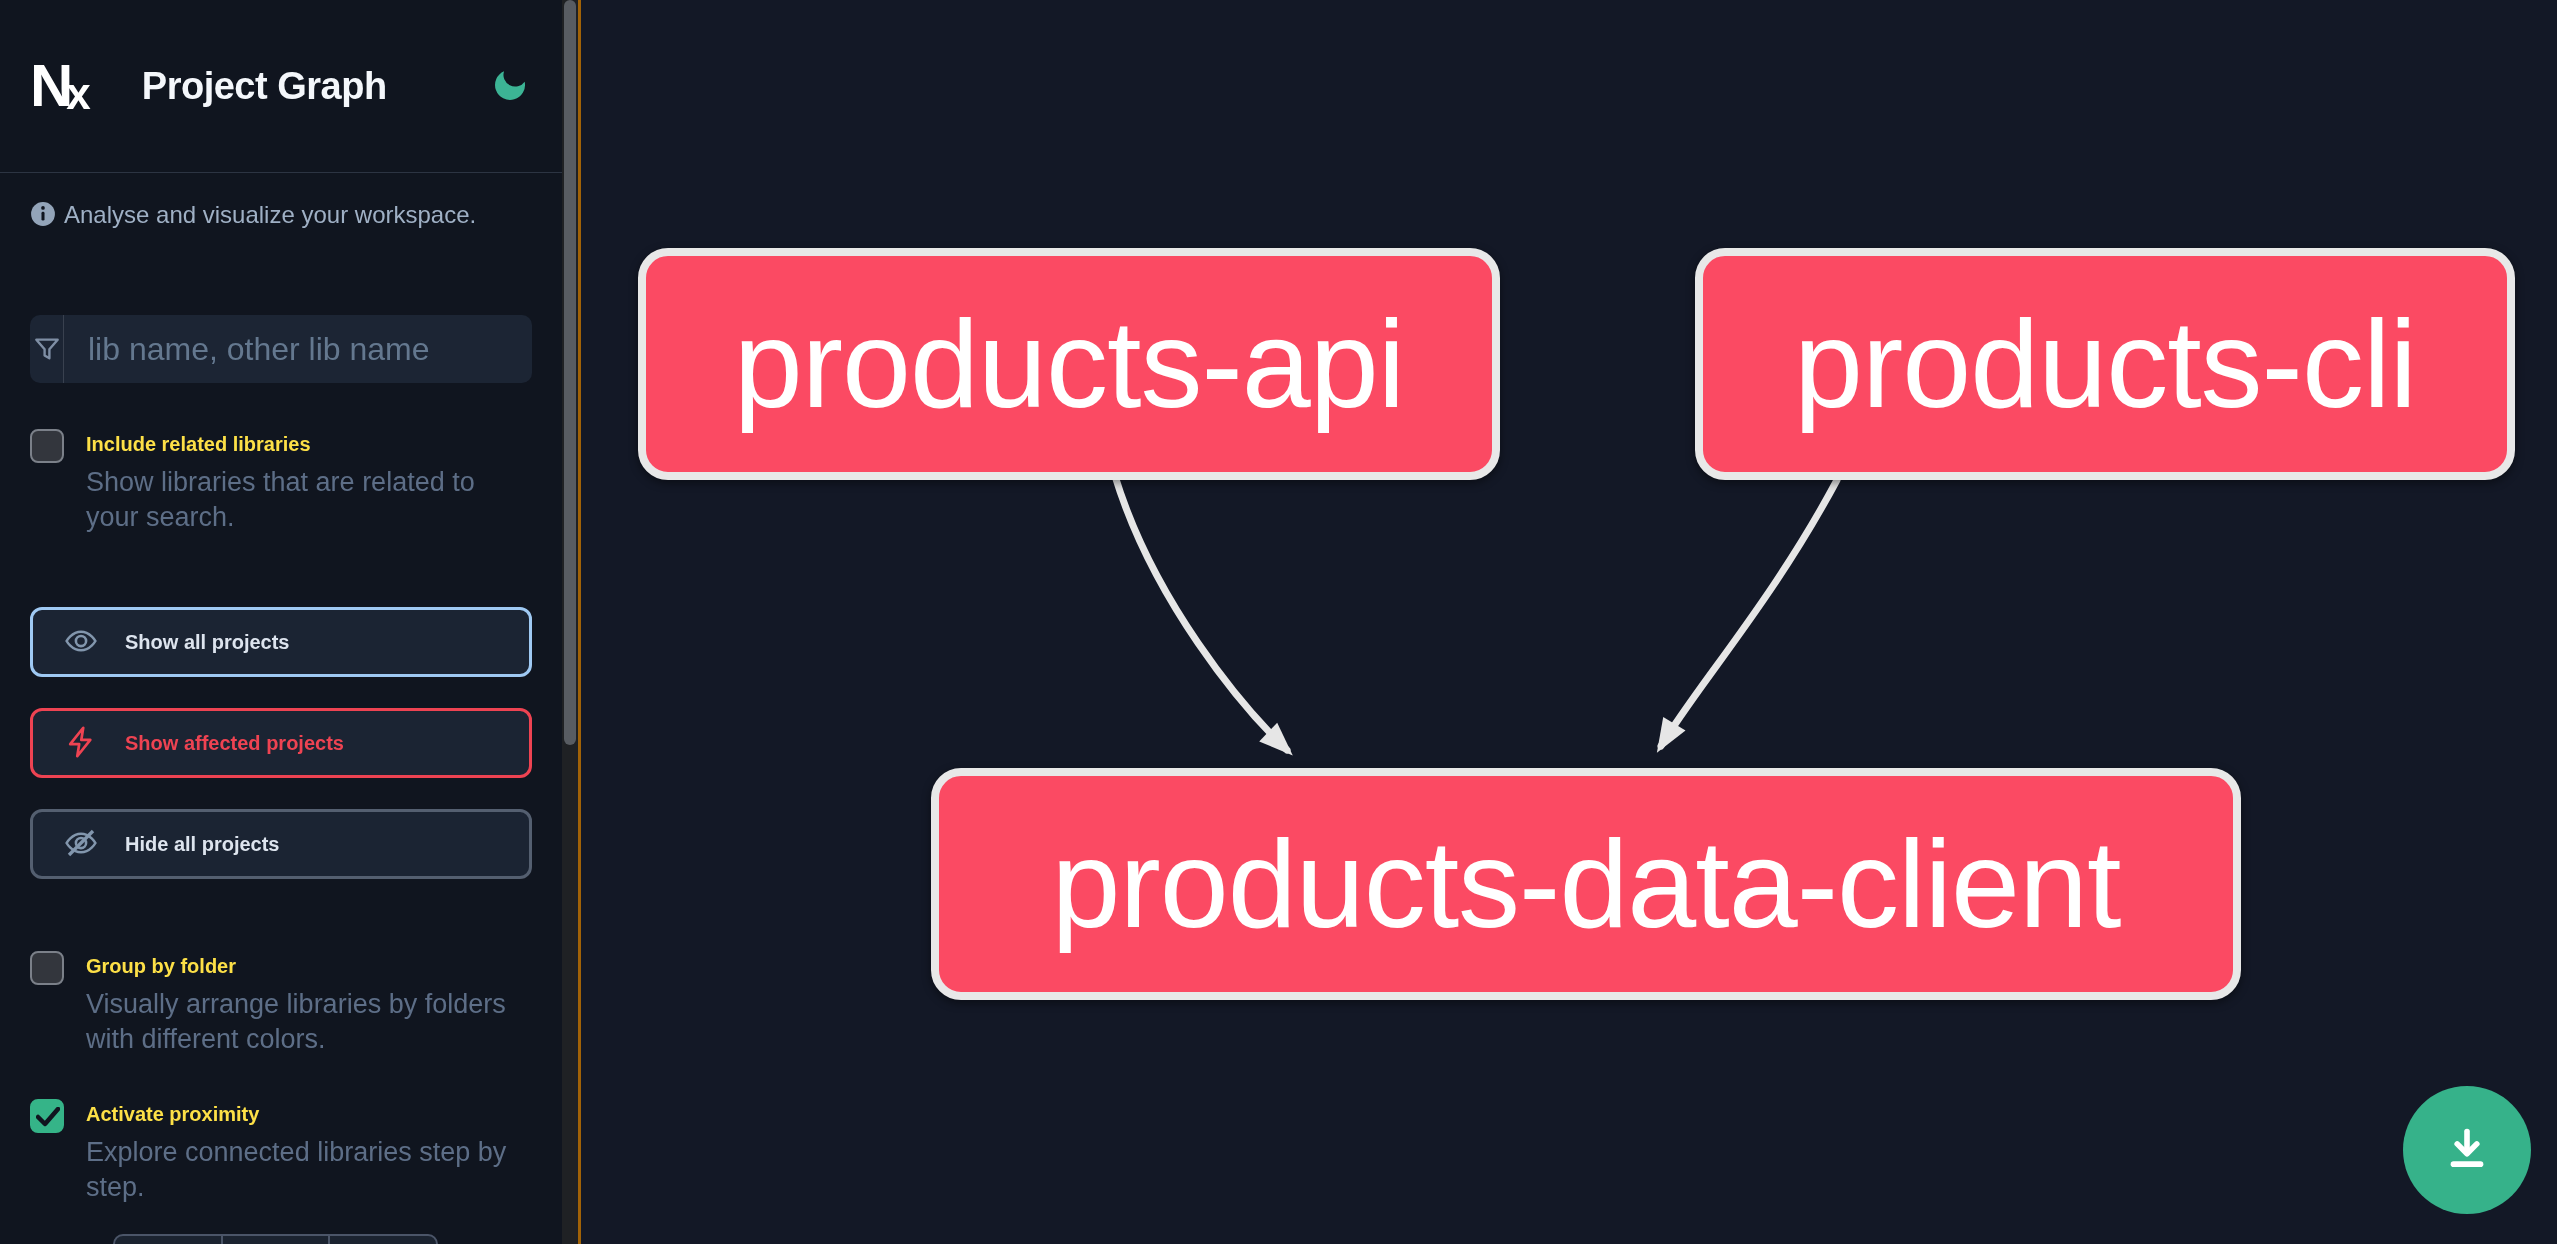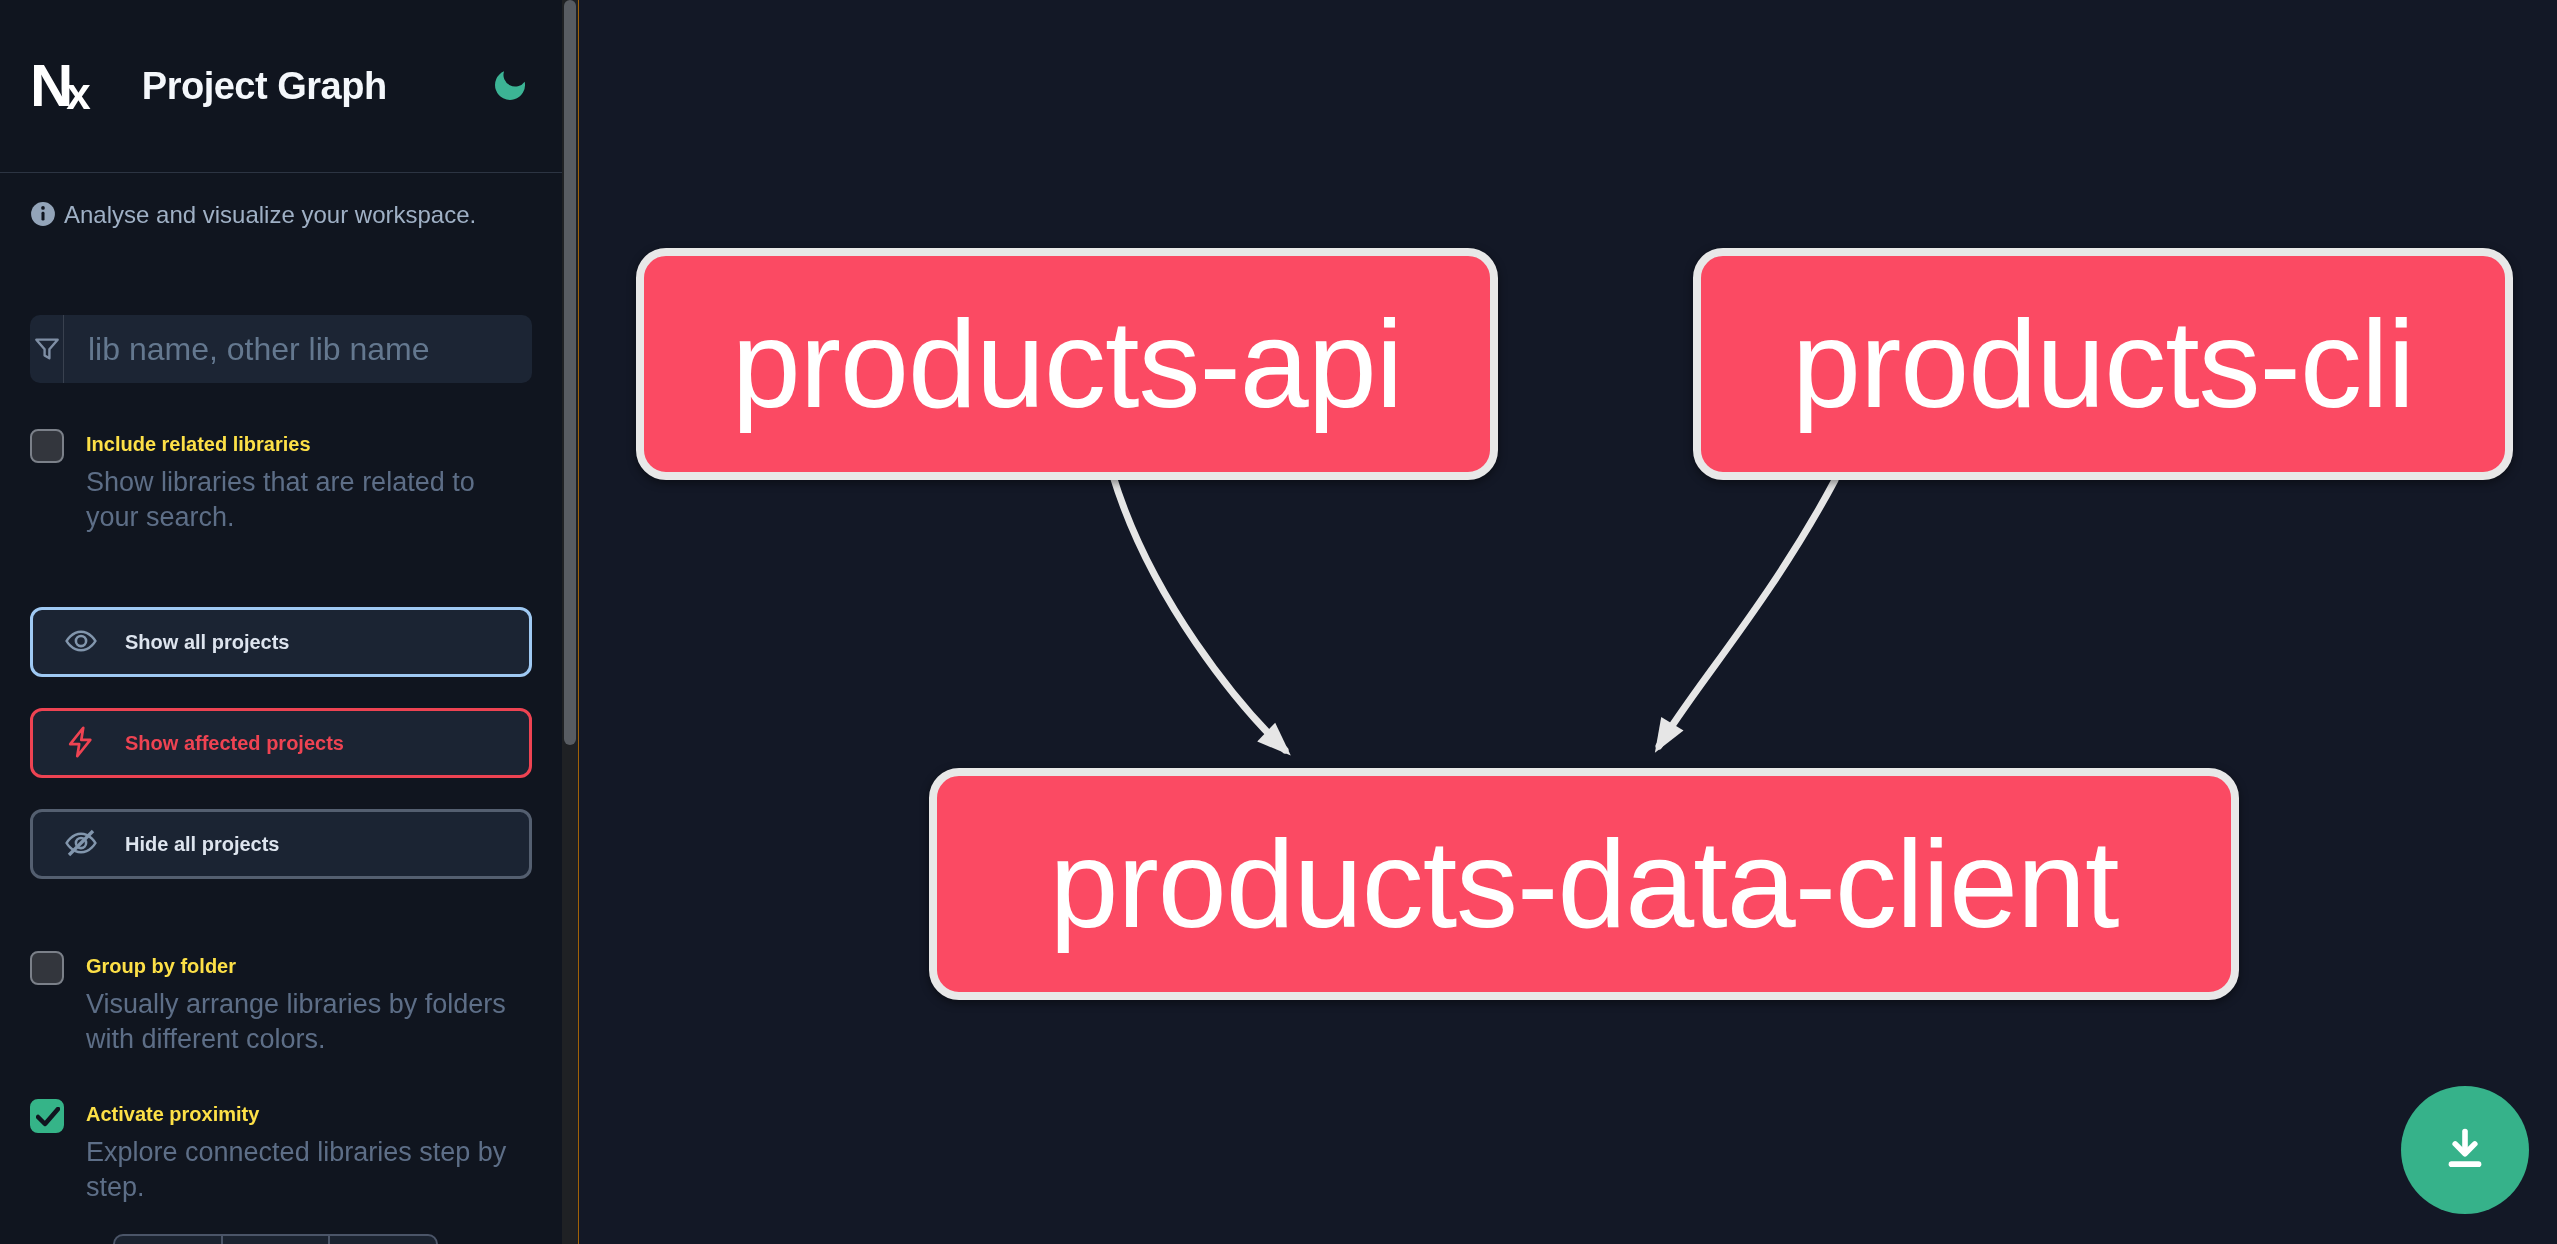--- a/index.html
+++ b/index.html
@@ -57,21 +57,21 @@
   .segmented-partial .seg { flex:1; border-right:2px solid #4b5568; }
   .segmented-partial .seg:last-child { border-right:none; }
 
   
   .side-scrollbar { flex:0 0 16px; width:16px; height:1244px; background:#1f2124; position:relative; }
   .side-scroll-thumb { position:absolute; left:2px; top:0; width:12px; height:745px;
                        background:#585c62; border-radius:7px; }
 
   
   .graph-main { position:relative; flex:1; height:1244px; background:#131826;
-                border-left:1px solid #a16207; overflow:hidden; }
+                border-left:3px solid #a16207; overflow:hidden; }
   .edges-svg { position:absolute; left:0; top:0; }
   .gnode { position:absolute; background:#fb4a63; border:8px solid #e8e8e8; border-radius:30px;
            display:flex; align-items:center; justify-content:center; color:#ffffff;
            font-size:124px; letter-spacing:-1px; cursor:pointer;
            box-shadow:0 3px 10px rgba(0,0,0,0.45); }
   .gnode.api    { left:57px;   top:248px; width:862px;  height:232px; }
   .gnode.cli    { left:1114px; top:248px; width:820px;  height:232px; }
   .gnode.client { left:350px;  top:768px; width:1310px; height:232px; }
 
   .download-btn { position:absolute; left:1822px; top:1086px; width:128px; height:128px;

